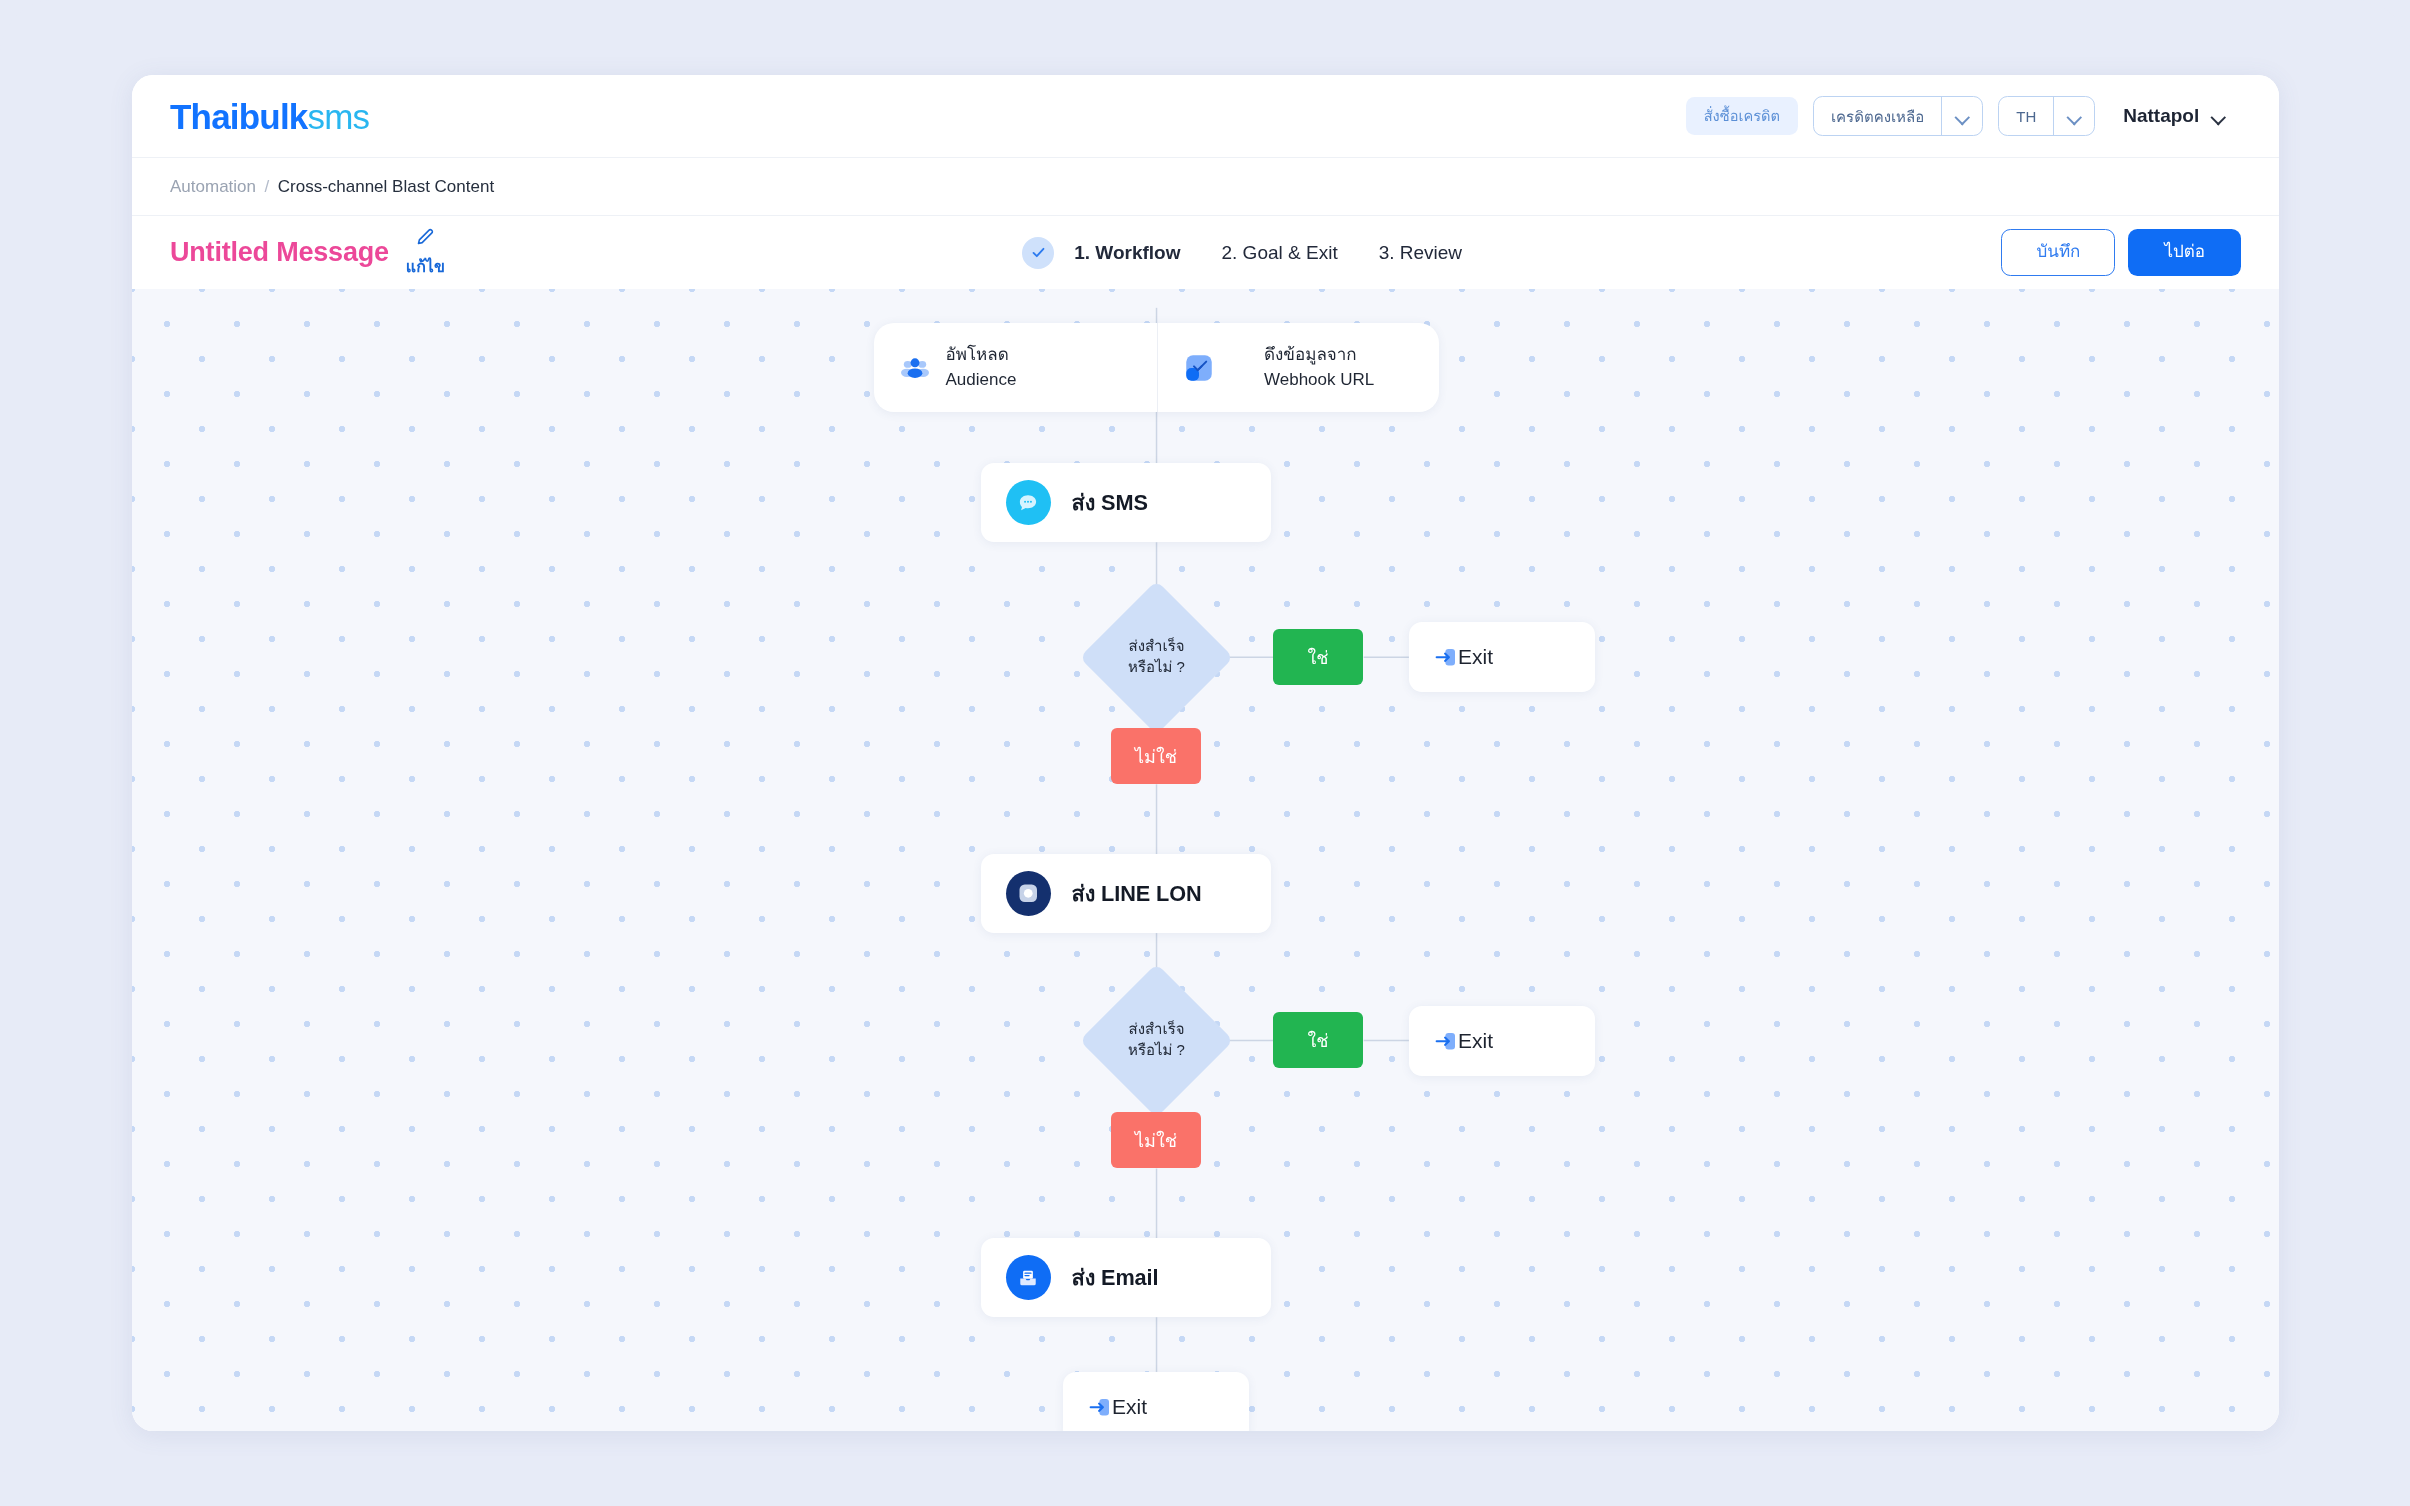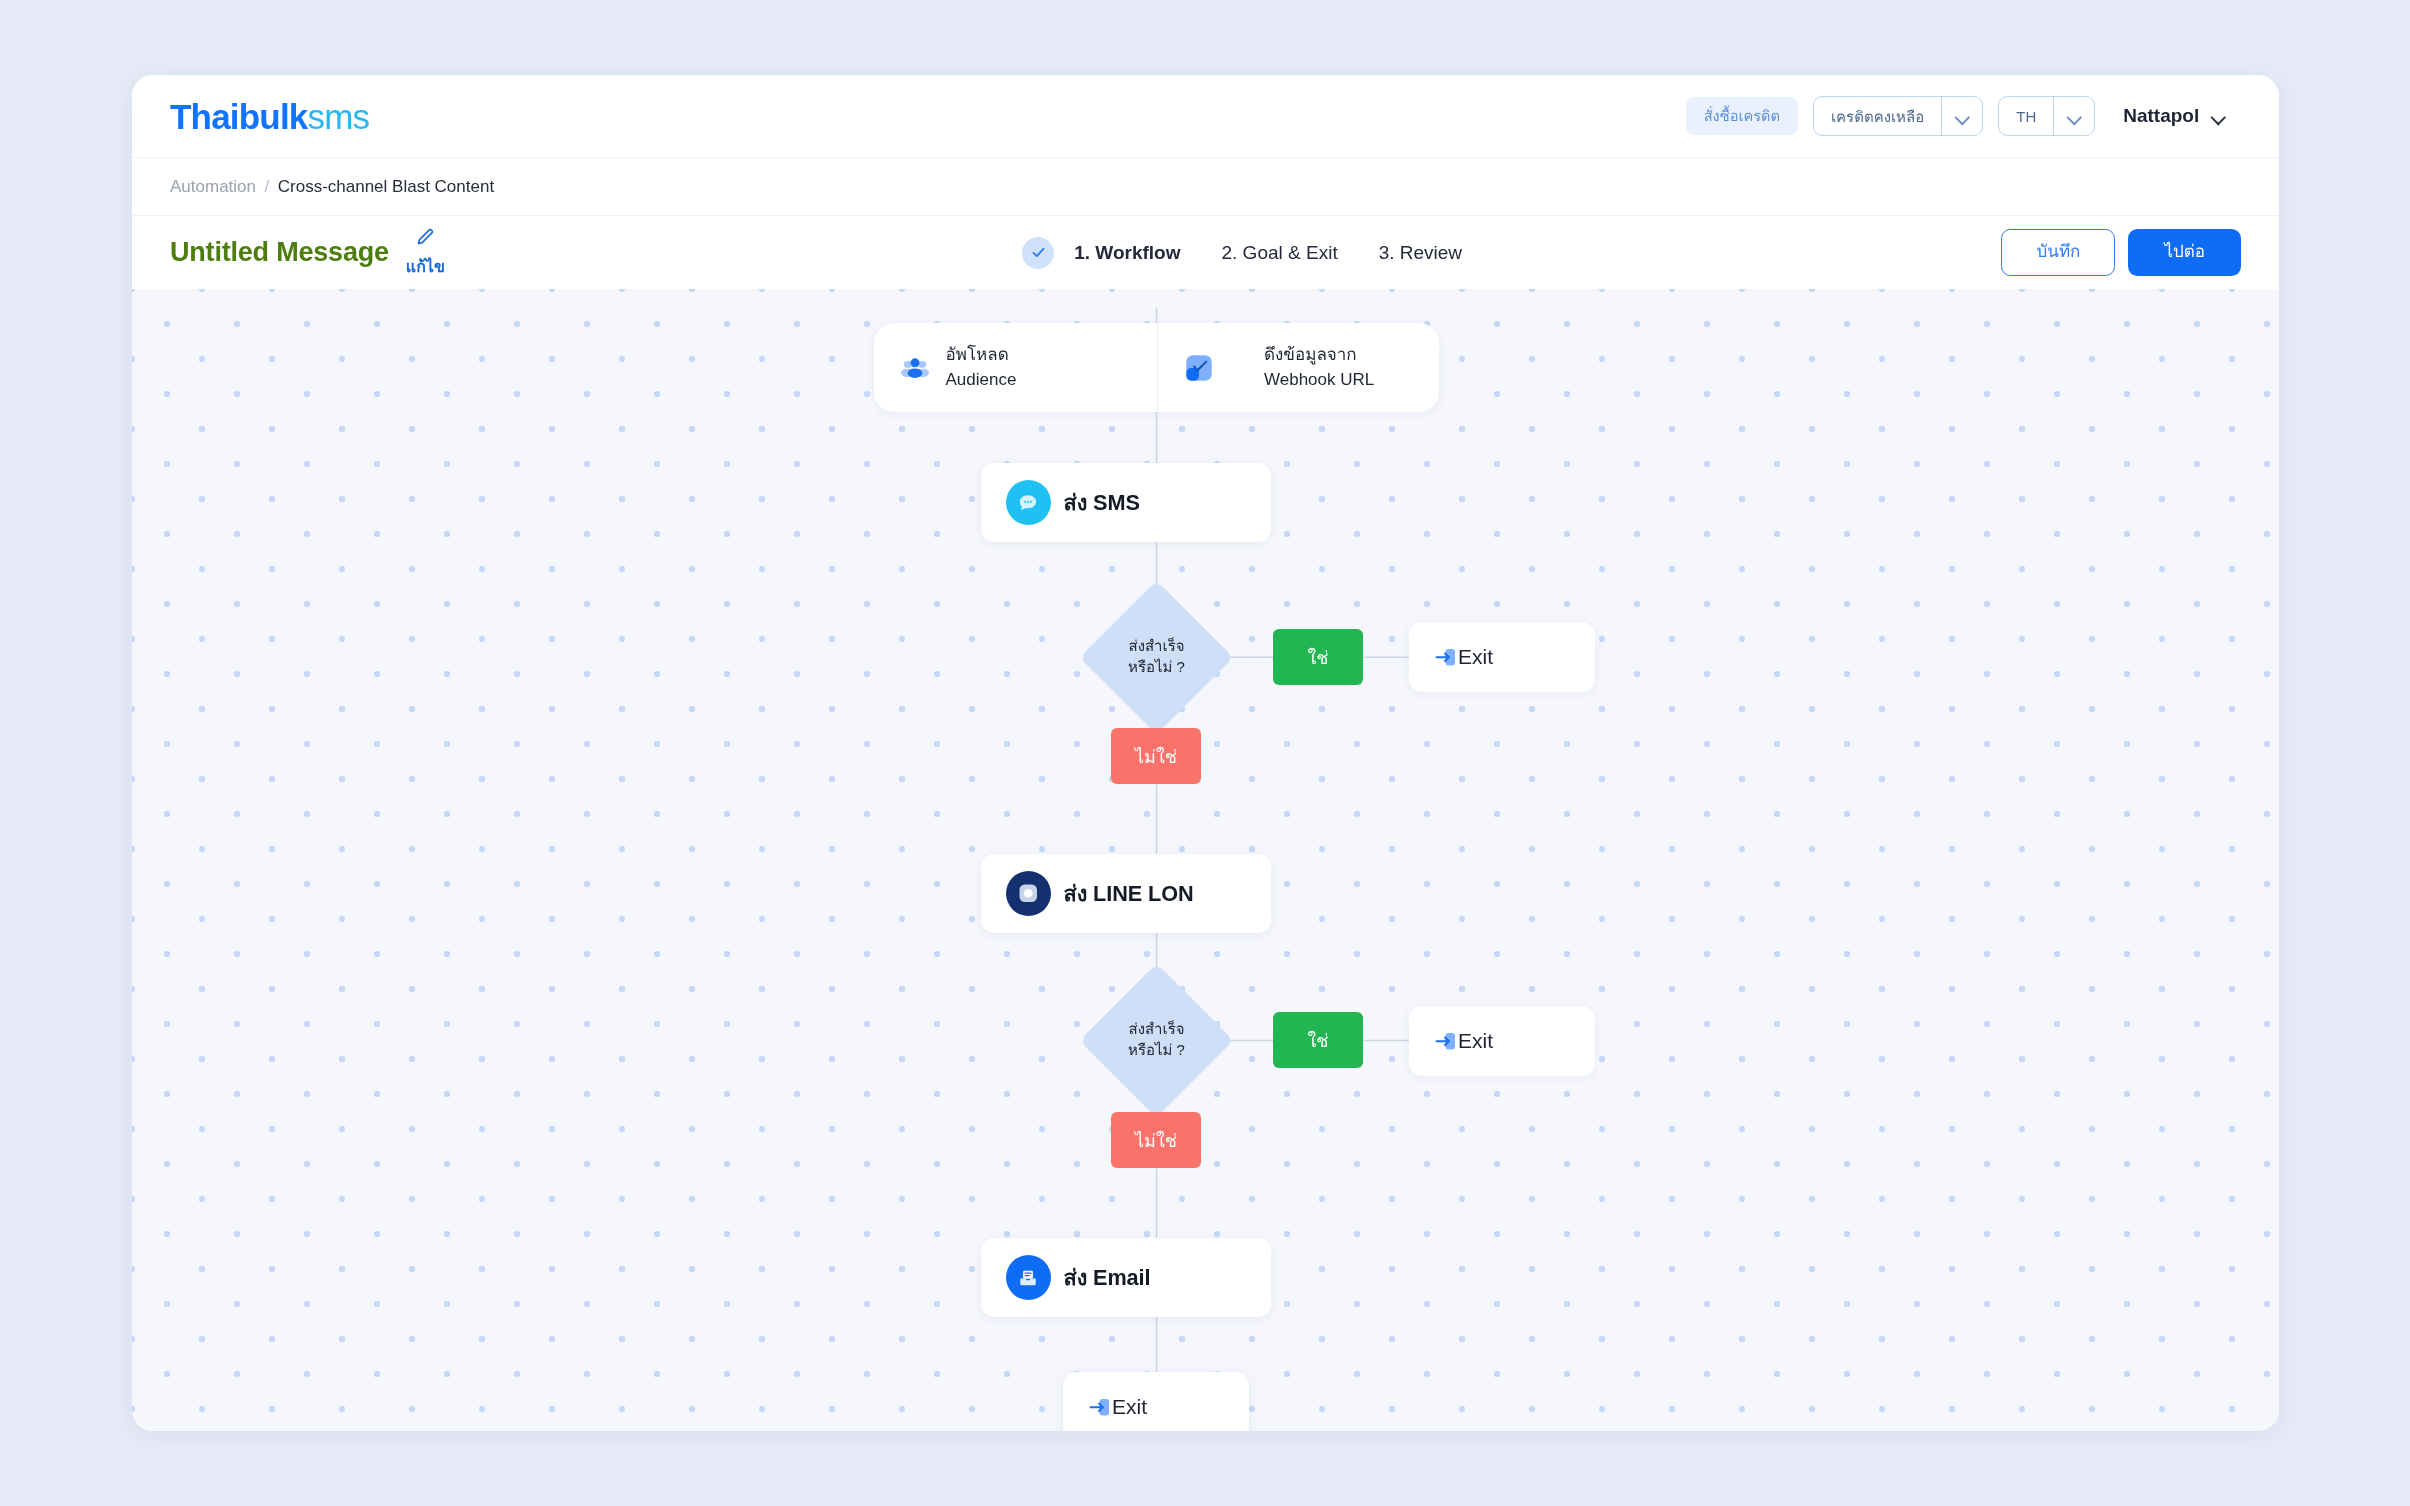--- a/index.html
+++ b/index.html
@@ -164,21 +164,21 @@
     height: 73px;
     flex: 0 0 73px;
     display: flex;
     align-items: center;
     padding: 0 38px;
     background: #fff;
   }
   .page-title {
     font-size: 27px;
     font-weight: 800;
-    color: #4d7c0f;
+    color: #ec4899;
     white-space: nowrap;
     letter-spacing: -0.2px;
   }
   .edit-link {
     display: flex;
     align-items: center;
     gap: 6.6px;
     margin-left: 17px;
     cursor: pointer;
     flex-direction: column;
@@ -295,21 +295,21 @@
     font-size: 17px;
     color: #1f2633;
     line-height: 1.42;
     white-space: nowrap;
   }
 
   
   .channel-node {
     height: 79px;
     padding: 0 24.5px;
-    gap: 13px;
+    gap: 21px;
   }
   .channel-label {
     font-size: 21.7px;
     font-weight: 800;
     color: #141a26;
     white-space: nowrap;
     letter-spacing: -0.1px;
   }
 
   

